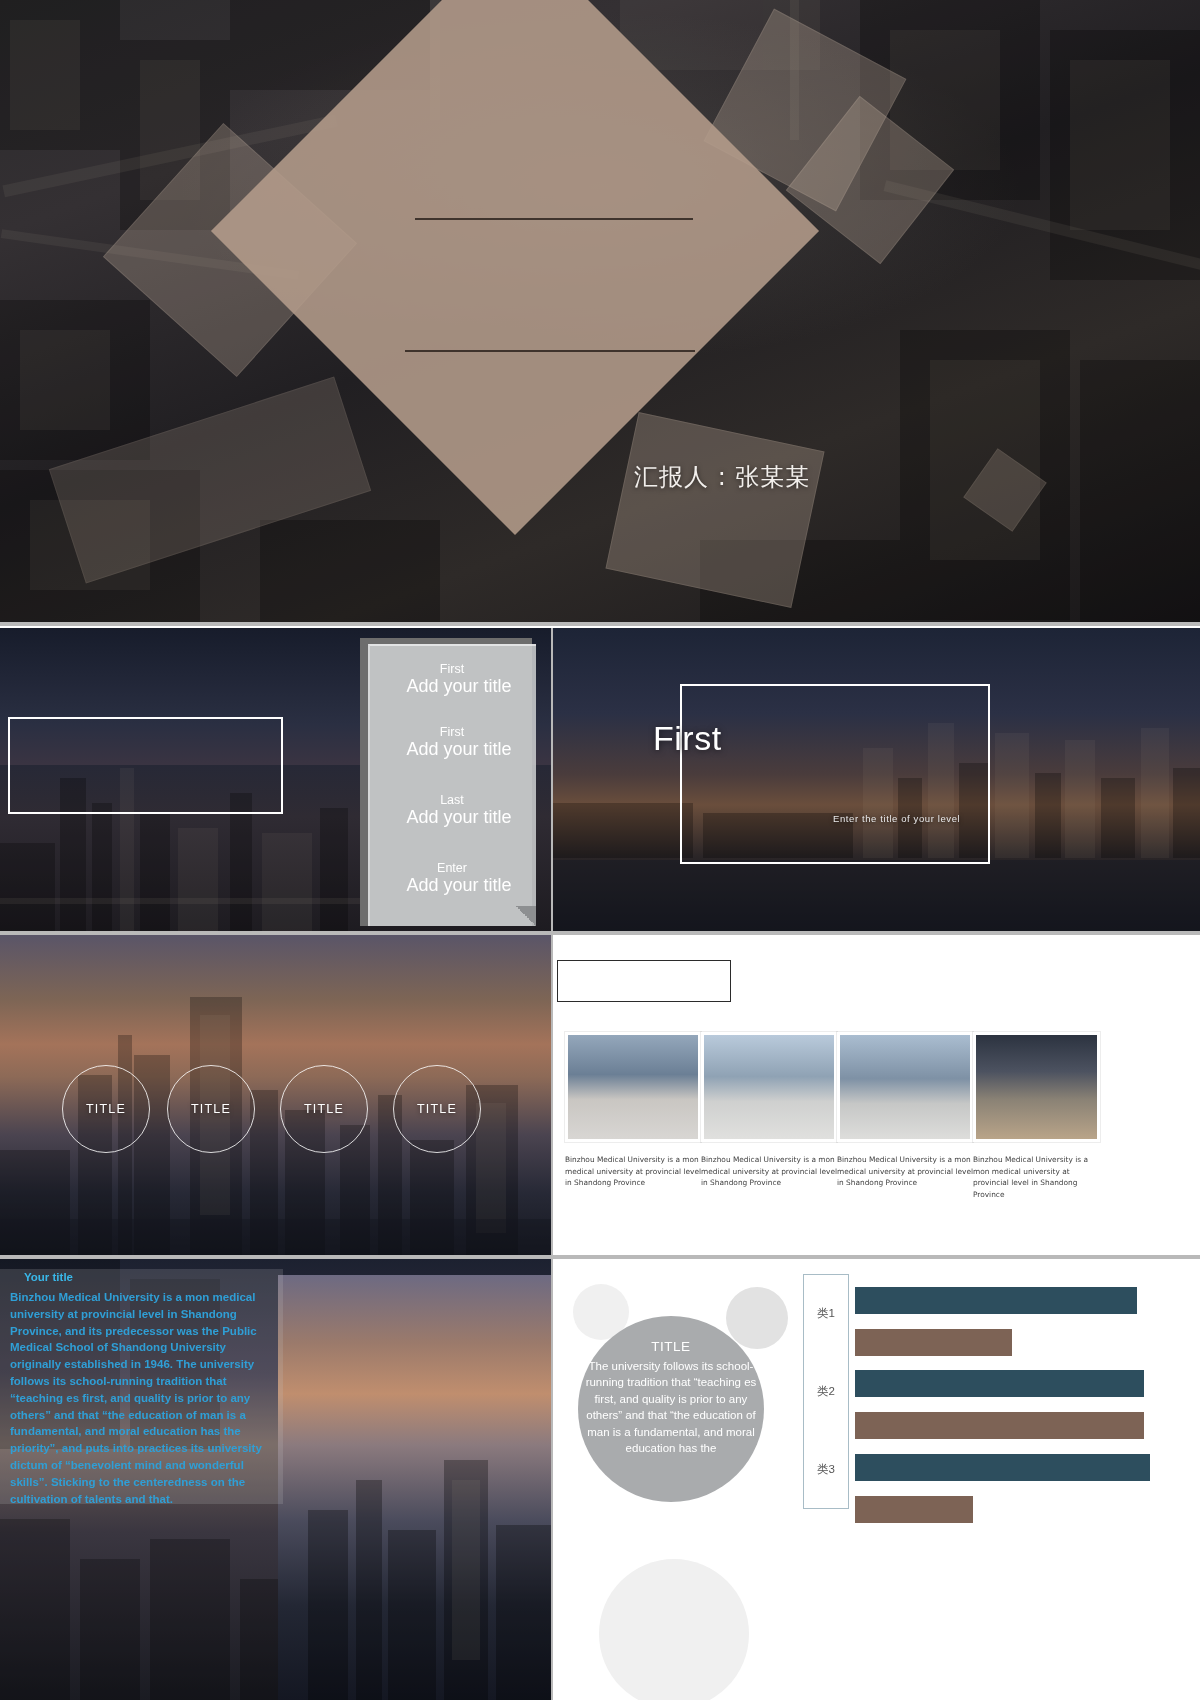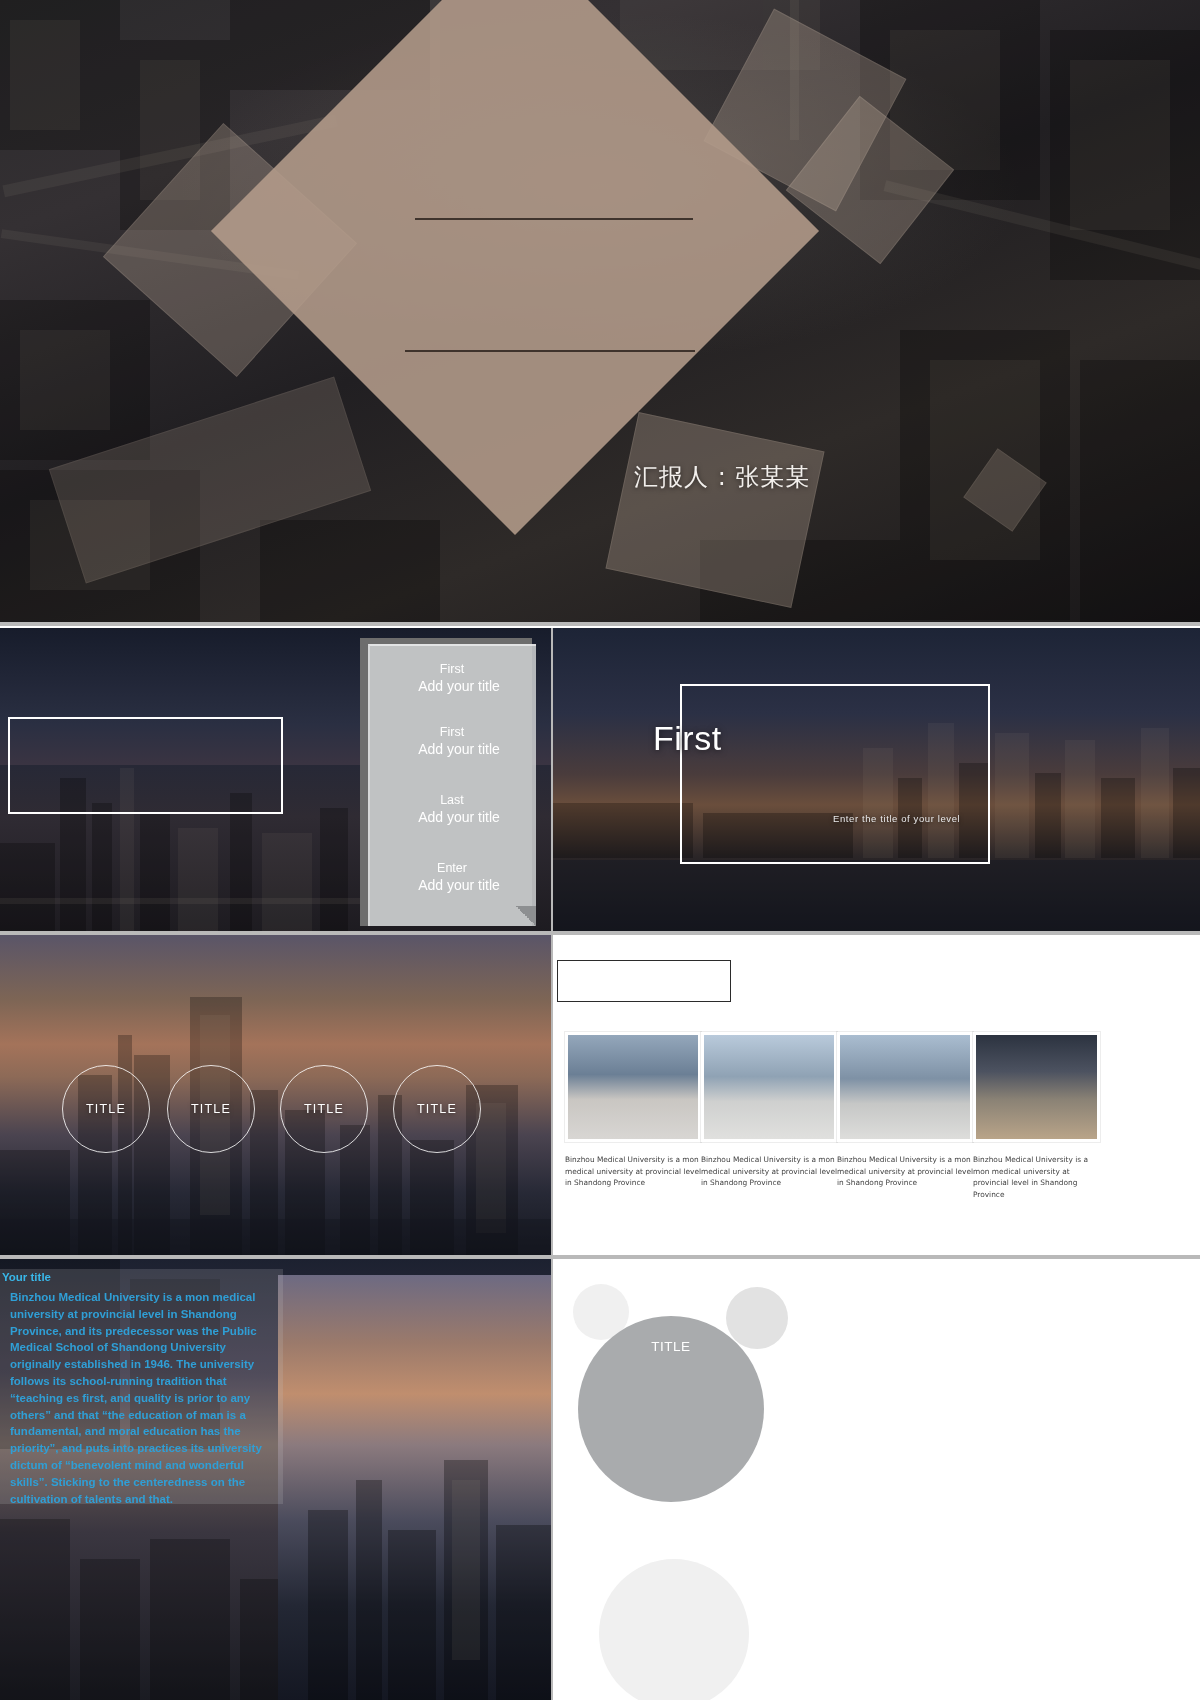--- a/index.html
+++ b/index.html
@@ -82,21 +82,21 @@
     background: rgba(206,208,210,0.86);
     border-top: 2px solid rgba(255,255,255,.55);
     border-left: 2px solid rgba(255,255,255,.35);
   }
   .paper .fold {
     position: absolute; right: 0; bottom: 0; width: 20px; height: 20px;
     background: linear-gradient(225deg, #8d8f91 50%, rgba(0,0,0,0) 50%);
   }
   .toc-item { position: absolute; width: 168px; text-align: center; color: #fff; }
   .toc-num { font-size: 12.5px; line-height: 17px; }
-  .toc-sub { font-size: 14px; line-height: 17px; padding-left: 14px; }
+  .toc-sub { font-size: 18px; line-height: 17px; padding-left: 14px; }
 
   
   #s3 { left: 553px; top: 628px; width: 647px; height: 305px; }
   .skyline-dusk {
     position: absolute; inset: 0;
     background:
       linear-gradient(180deg,#1d2436 0%,#2b3045 28%,#4a3c3c 48%,#6a4e3c 58%,#2a2527 75%,#141418 100%);
   }
   .sec-frame {
     position: absolute; left: 127px; top: 56px; width: 310px; height: 180px;
@@ -157,21 +157,21 @@
   }
   .s6-right {
     position: absolute; left: 278px; top: 16px; width: 273px; height: 425px;
     background: linear-gradient(180deg,#6d6a82 0%,#9b7a6b 16%,#c08e6e 28%,#8b7a7e 40%,#4a4b5c 58%,#232734 78%,#141722 100%);
   }
   .s6-overlay {
     position: absolute; left: 0; top: 10px; width: 283px; height: 235px;
     background: rgba(200,200,200,0.18);
   }
   .s6-title {
-    position: absolute; left: 2px; top: 12px;
+    position: absolute; left: 24px; top: 12px;
     color: #39b7e8; font-size: 11.5px; font-weight: 700;
   }
   .s6-body {
     position: absolute; left: 10px; top: 30px; width: 265px;
     color: #2f9fd6; font-size: 11.5px; line-height: 16.8px; font-weight: 700;
   }
 
   
   #s7 { left: 553px; top: 1259px; width: 647px; height: 441px; background: #fff; }
   .bubble { position: absolute; border-radius: 50%; background: #f0f0f0; }
@@ -387,22 +387,36 @@
     <div class="s6-body">Binzhou Medical University is a  mon medical university at provincial level in Shandong Province, and its predecessor was the Public Medical School of Shandong University originally established in 1946. The university follows its school-running tradition that “teaching  es first, and quality is prior to any others” and that “the education of man is a fundamental, and moral education has the priority”, and puts into practices its university dictum of “benevolent mind and wonderful skills”. Sticking to the centeredness on the cultivation of talents and that.</div>
   </div>
 
   <div class="slide" id="s7">
     <div class="bubble" style="left:20px;top:25px;width:56px;height:56px;"></div>
     <div class="bubble mid" style="left:173px;top:28px;width:62px;height:62px;"></div>
     <div class="bubble" style="left:46px;top:300px;width:150px;height:150px;"></div>
     <div class="bubble main" style="left:25px;top:57px;width:186px;height:186px;"></div>
     <div class="bubble-txt" style="left:28px;top:80px;">
       <span class="bt">TITLE</span>
-    </div>
-
+      <span>The university follows its school-running tradition that “teaching  es first, and quality is prior to any others” and that “the education of man is a fundamental, and moral education has the</span>
+    </div>
+
+    <div class="chart">
+      <div class="cat-axis"></div>
+      <div class="cat-lbl" style="top:32px;">类1</div>
+      <div class="cat-lbl" style="top:110px;">类2</div>
+      <div class="cat-lbl" style="top:188px;">类3</div>
+
+      <div class="bar" style="top: 13px; width: 282.08px; background: rgb(45, 78, 94);"></div>
+      <div class="bar" style="top: 55px; width: 157.44px; background: rgb(125, 99, 85);"></div>
+      <div class="bar" style="top: 96px; width: 288.64px; background: rgb(45, 78, 94);"></div>
+      <div class="bar" style="top: 138px; width: 288.64px; background: rgb(125, 99, 85);"></div>
+      <div class="bar" style="top: 180px; width: 295.2px; background: rgb(45, 78, 94);"></div>
+      <div class="bar" style="top: 222px; width: 118.08px; background: rgb(125, 99, 85);"></div>
+    </div>
   </div>
 
   <div class="divider" style="left:0;top:622px;width:1200px;height:4px;"></div>
   <div class="divider" style="left:0;top:931px;width:1200px;height:4px;"></div>
   <div class="divider" style="left:0;top:1255px;width:1200px;height:4px;"></div>
   <div class="divider" style="left:551px;top:628px;width:2px;height:305px;"></div>
   <div class="divider" style="left:551px;top:935px;width:2px;height:322px;"></div>
   <div class="divider" style="left:551px;top:1259px;width:2px;height:441px;"></div>
 </div>
 

